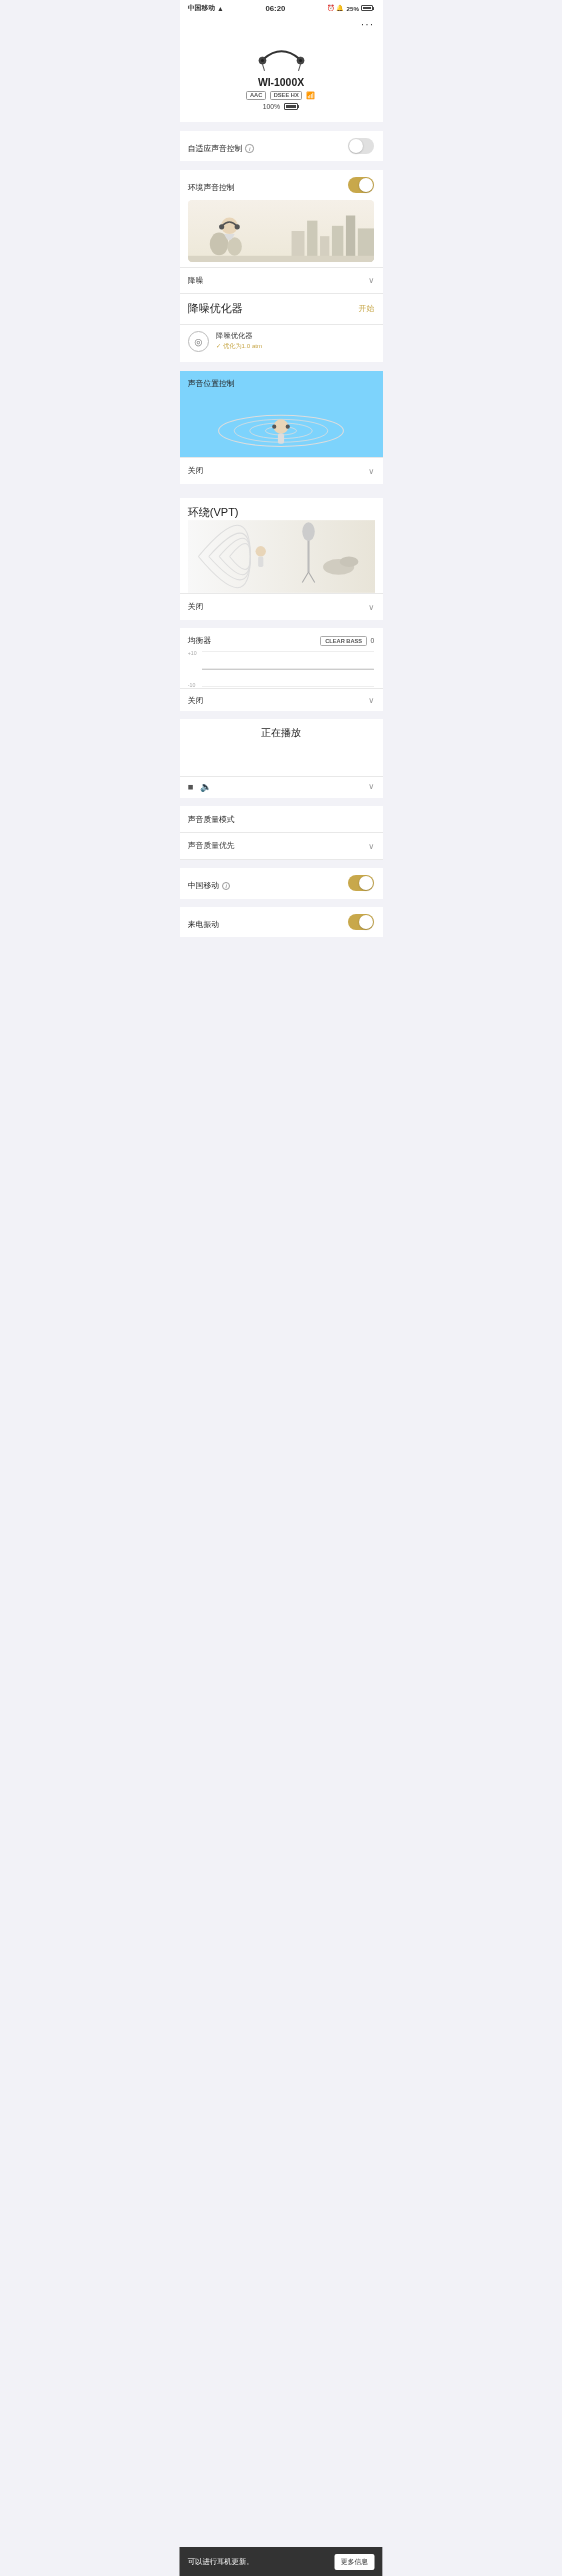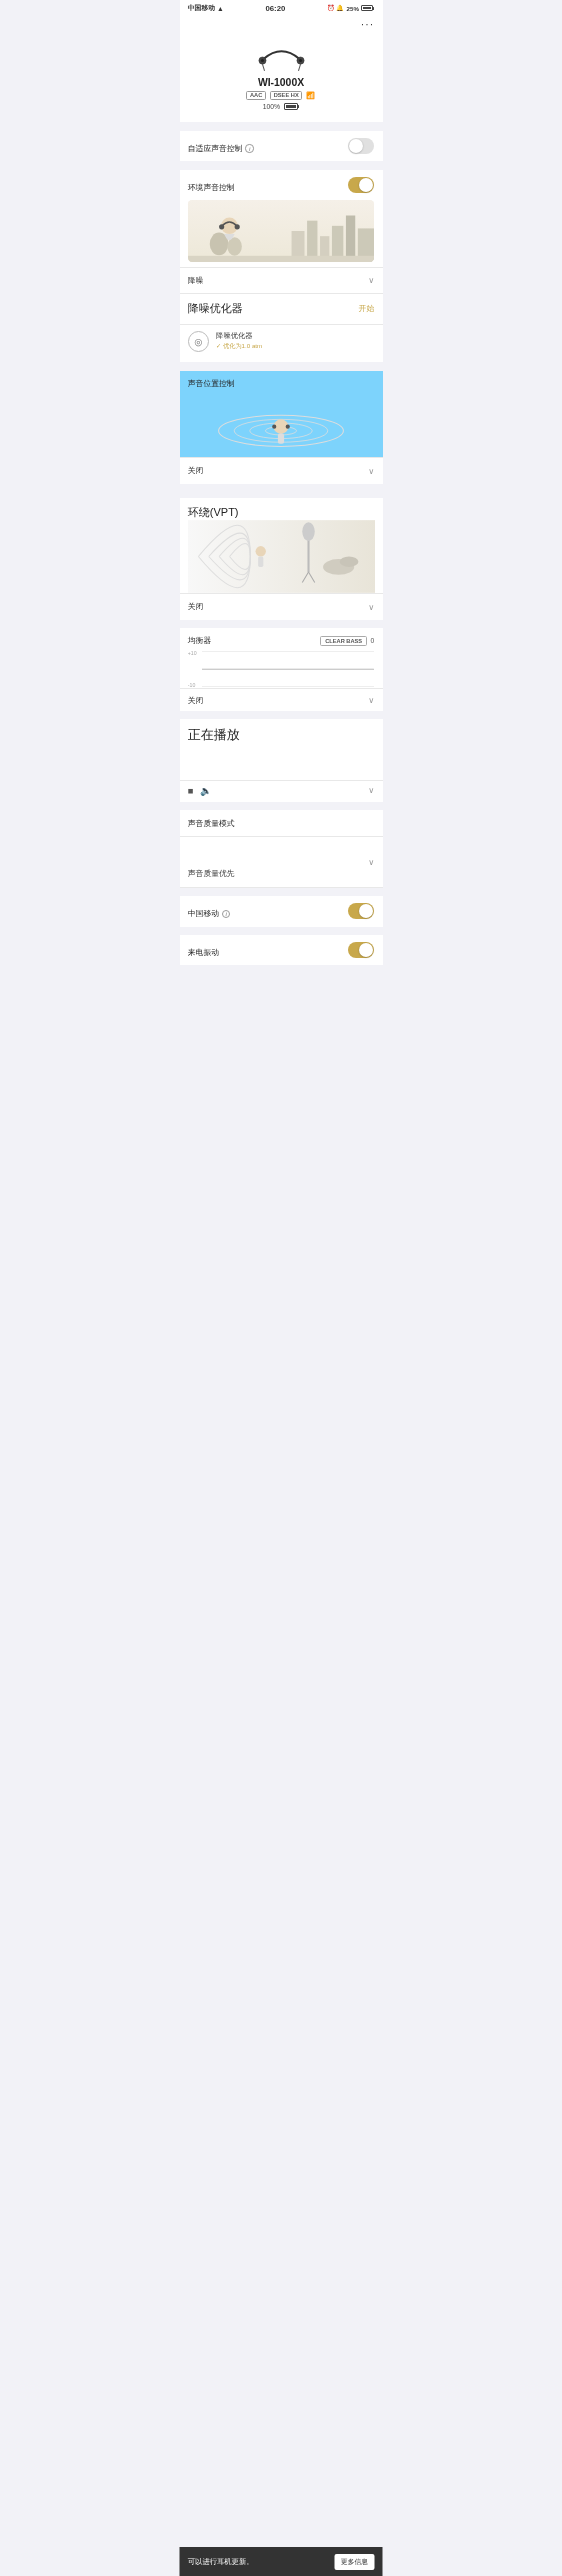--- a/index.html
+++ b/index.html
@@ -294,38 +294,39 @@
       height: 42px;
     }
 
     
     .now-playing-section {
       background: #fff;
       margin-bottom: 4.2px;
     }
     .now-playing-title {
       padding: 7.3px 8.3px 4.2px;
-      font-size: 13px;
+      font-size: 10px;
       color: #222;
+      text-align: center;
     }
     .control-btn { font-size: 9.4px; color: #555; cursor: pointer; }
 
     
     .sq-section {
       background: #fff;
       margin-bottom: 4.2px;
     }
     .sq-option-row {
       display: flex;
       align-items: center;
       justify-content: space-between;
       padding: 7.3px 8.3px;
       border-bottom: 0.5px solid #e8e8e8;
     }
-    .sq-label { font-size: 7.8px; color: #333; margin-top: 24px; }
+    .sq-label { font-size: 7.8px; color: #333; }
 
     
     .update-bar {
       position: fixed;
       bottom: 0; left: 50%;
       transform: translateX(-50%);
       width: 203px;
       background: #333;
       color: #fff;
       display: flex;

